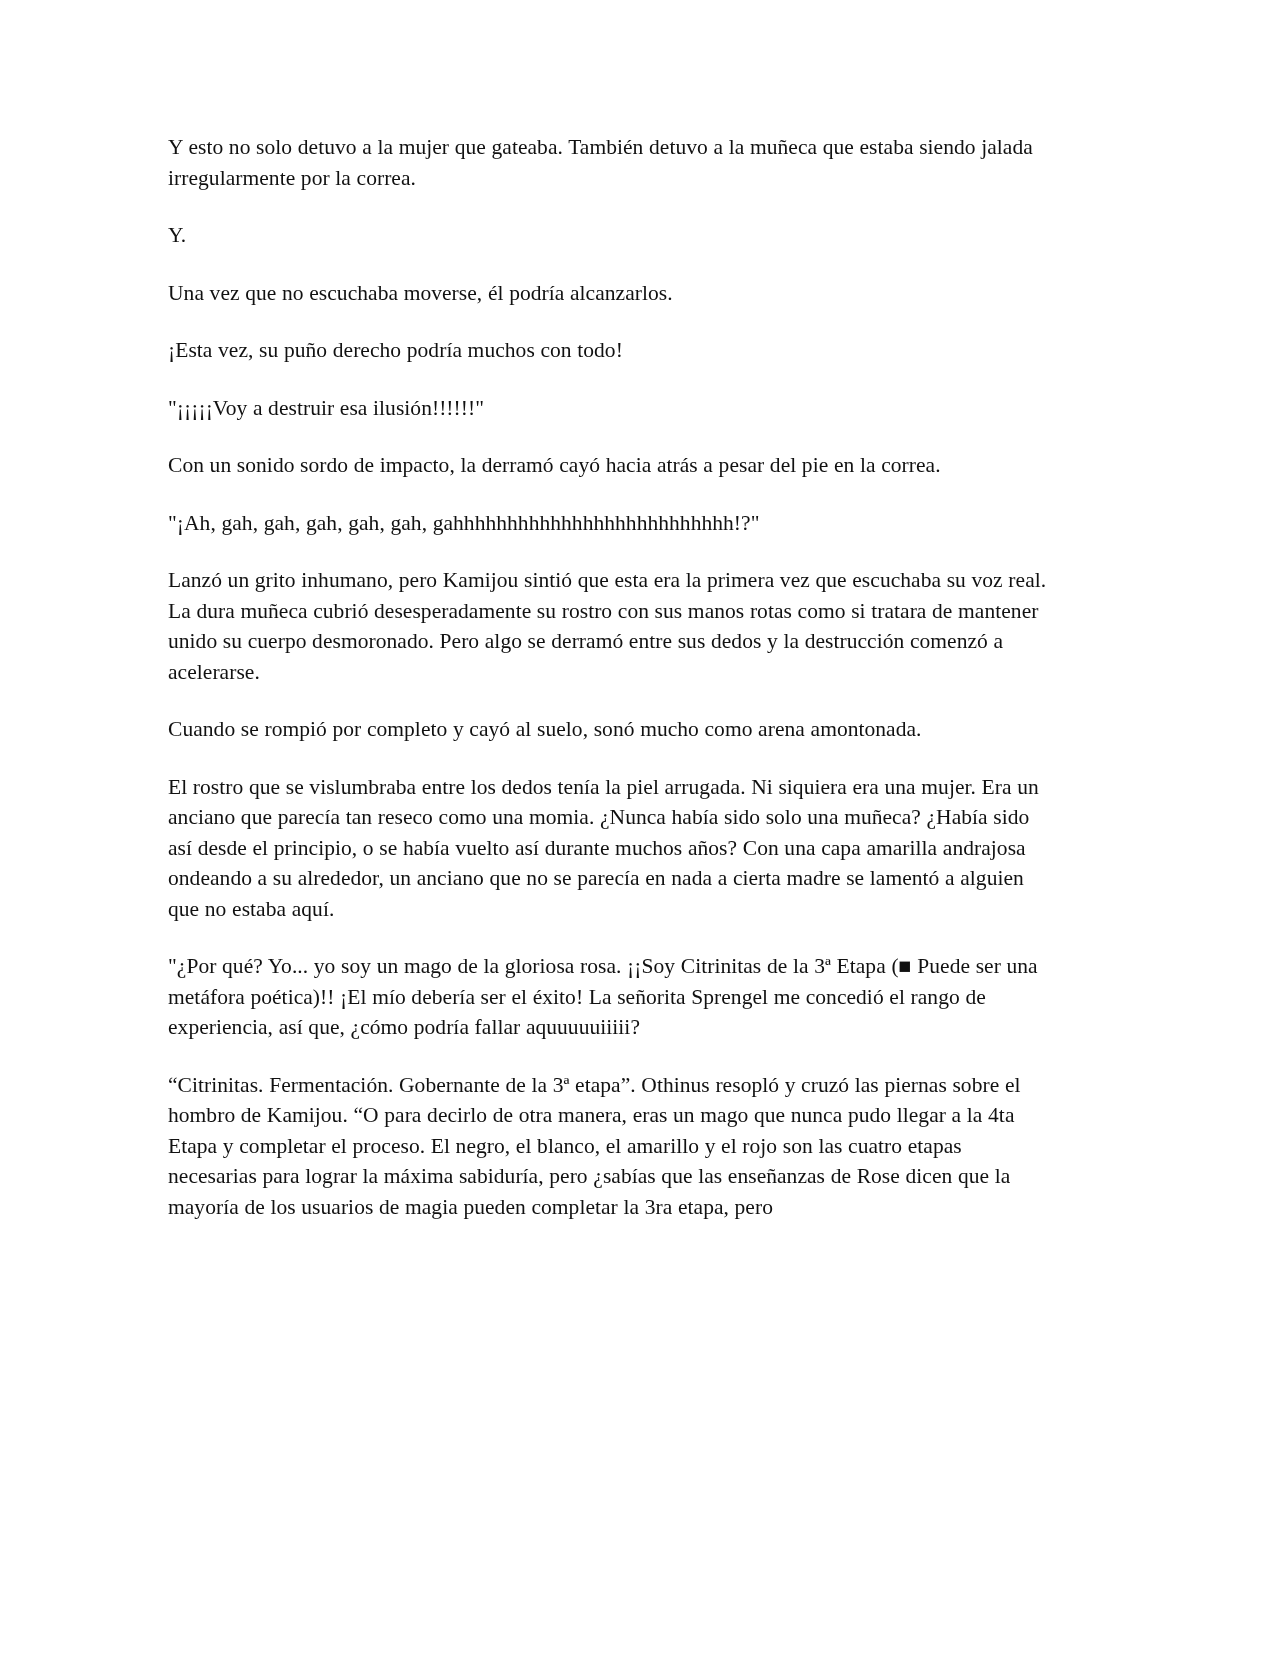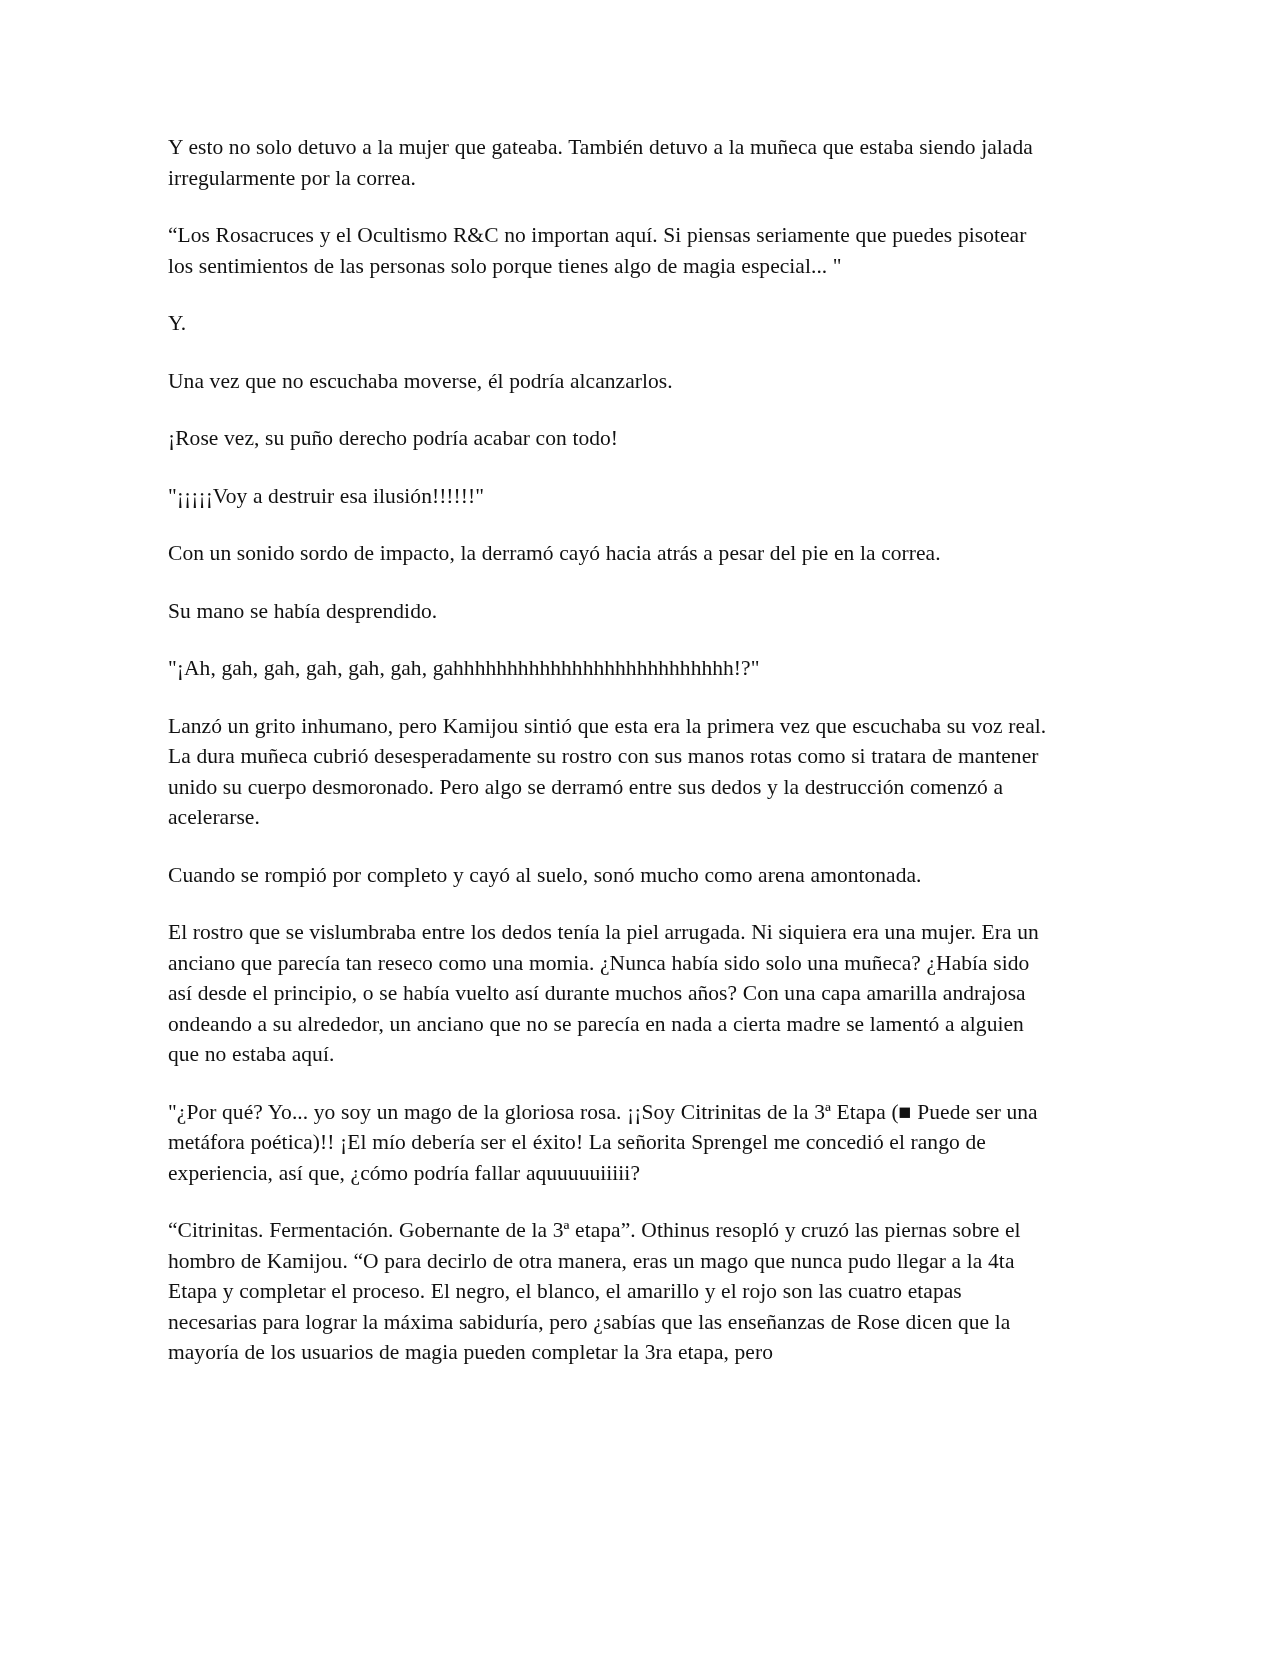--- a/index.html
+++ b/index.html
@@ -39,27 +39,25 @@
     margin-bottom: 0;
     margin-top: 27px;
   }
 </style>
 </head>
 <body>
 
 <div class="page">
   <div class="doc-body">
     <p class="para">Y esto no solo detuvo a la mujer que gateaba. También detuvo a la muñeca que estaba siendo jalada irregularmente por la correa.</p>
-    <p class="para">“Los Rosacruces y el Ocultismo R&amp;C no importan aquí. Si piensas seriamente que puedes pisotear los sentimientos de las personas solo porque tienes algo de magia especial... "</p>
     <p class="para">Y.</p>
     <p class="para">Una vez que no escuchaba moverse, él podría alcanzarlos.</p>
-    <p class="para">¡Rose vez, su puño derecho podría acabar con todo!</p>
+    <p class="para">¡Esta vez, su puño derecho podría muchos con todo!</p>
     <p class="para">"¡¡¡¡¡Voy a destruir esa ilusión!!!!!!"</p>
     <p class="para">Con un sonido sordo de impacto, la derramó cayó hacia atrás a pesar del pie en la correa.</p>
-    <p class="para">Su mano se había desprendido.</p>
     <p class="para">"¡Ah, gah, gah, gah, gah, gah, gahhhhhhhhhhhhhhhhhhhhhhhhhh!?"</p>
     <p class="para">Lanzó un grito inhumano, pero Kamijou sintió que esta era la primera vez que escuchaba su voz real. La dura muñeca cubrió desesperadamente su rostro con sus manos rotas como si tratara de mantener unido su cuerpo desmoronado. Pero algo se derramó entre sus dedos y la destrucción comenzó a acelerarse.</p>
     <p class="para">Cuando se rompió por completo y cayó al suelo, sonó mucho como arena amontonada.</p>
     <p class="para">El rostro que se vislumbraba entre los dedos tenía la piel arrugada. Ni siquiera era una mujer. Era un anciano que parecía tan reseco como una momia. ¿Nunca había sido solo una muñeca? ¿Había sido así desde el principio, o se había vuelto así durante muchos años? Con una capa amarilla andrajosa ondeando a su alrededor, un anciano que no se parecía en nada a cierta madre se lamentó a alguien que no estaba aquí.</p>
     <p class="para">"¿Por qué? Yo... yo soy un mago de la gloriosa rosa. ¡¡Soy Citrinitas de la 3ª Etapa (■ Puede ser una metáfora poética)!! ¡El mío debería ser el éxito! La señorita Sprengel me concedió el rango de experiencia, así que, ¿cómo podría fallar aquuuuuiiiii?</p>
     <p class="para">“Citrinitas. Fermentación. Gobernante de la 3ª etapa”. Othinus resopló y cruzó las piernas sobre el hombro de Kamijou. “O para decirlo de otra manera, eras un mago que nunca pudo llegar a la 4ta Etapa y completar el proceso. El negro, el blanco, el amarillo y el rojo son las cuatro etapas necesarias para lograr la máxima sabiduría, pero ¿sabías que las enseñanzas de Rose dicen que la mayoría de los usuarios de magia pueden completar la 3ra etapa, pero</p>
   </div>
 </div>
 
 </body></html>

